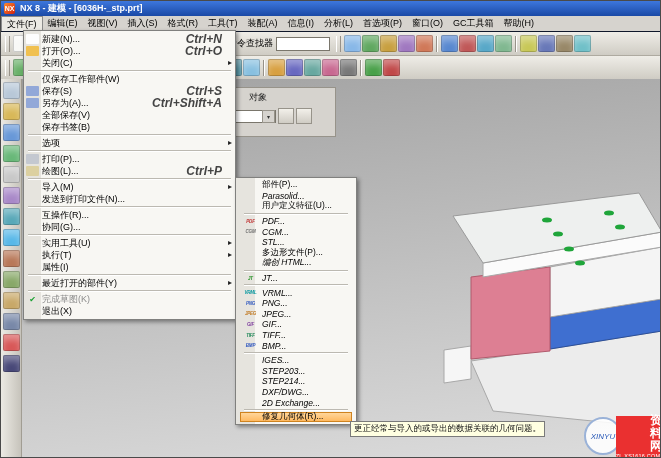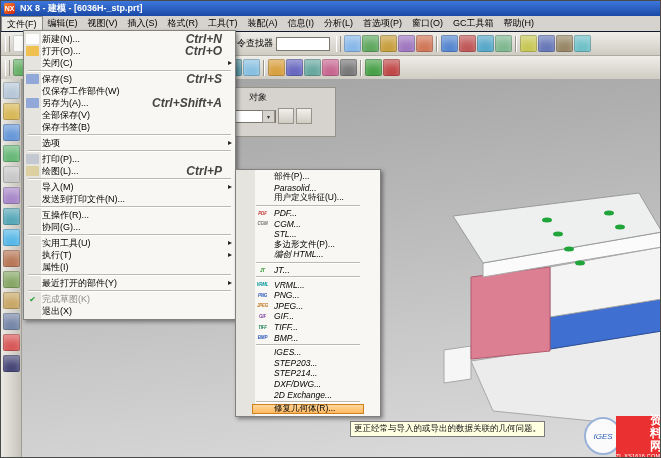--- a/index.html
+++ b/index.html
@@ -42,21 +42,21 @@
   .selrow{display:flex;align-items:center;gap:2px;padding:2px 3px;}
   .combo{width:66px;height:13px;background:#fff;border:1px solid #7a766c;display:flex;align-items:center;box-sizing:border-box;}
   .combo .cicon{width:9px;height:9px;background:#3fae4a;margin:0 1px;}
   .combo .carrow{margin-left:auto;width:11px;height:11px;background:#d6d3ce;border:1px solid #97938a;
     font-size:6px;display:flex;align-items:center;justify-content:center;color:#333;}
   .pbtn{width:14px;height:14px;border:1px solid #97938a;background:linear-gradient(#f2f0ea,#cfccc4);}
   
   .menu{position:absolute;left:22px;top:29px;width:211px;z-index:10;padding:2px 0;font-size:9px;
     background:linear-gradient(90deg,#e6e4de 0,#e6e4de 17px,#f8f7f3 17px);
     border:1px solid #80807e;box-shadow:2px 2px 4px rgba(0,0,0,.4);}
-  .submenu{position:absolute;left:234px;top:168px;width:112px;z-index:11;padding:2px 16px;font-size:8.5px;
+  .submenu{position:absolute;left:234px;top:176px;width:112px;z-index:11;padding:2px 4px;font-size:8.5px;
     background:linear-gradient(90deg,#e6e4de 0,#e6e4de 19px,#f8f7f3 19px);
     border:1px solid #80807e;box-shadow:2px 2px 4px rgba(0,0,0,.4);}
   .mi{display:flex;align-items:center;height:12px;padding:0 13px 0 2px;position:relative;white-space:nowrap;}
   .submenu .mi{height:10.6px;padding-right:8px;}
   .mi-ic{width:13px;height:10px;margin-right:3px;flex:0 0 auto;display:inline-flex;align-items:center;justify-content:center;
     font-size:8px;border-radius:1px;}
   .submenu .mi-ic{width:17px;font-size:4.5px;font-weight:bold;font-style:italic;letter-spacing:-.2px;}
   .mi-label{overflow:hidden;}
   .mi-sc{margin-left:auto;font-style:italic;font-size:12px;color:#444;padding-left:8px;font-weight:bold;}
   .mi.arr::after{content:"▸";position:absolute;right:3px;top:1px;font-size:8px;color:#222;}
@@ -330,32 +330,32 @@
         <span class="mi-sc"></span>
       </div>
 
       <div class="mi sep">
         
         
         
       </div>
 
       <div class="mi">
+        <span class="mi-ic"></span>
+        <span class="mi-label">仅保存工作部件(W)</span>
+        <span class="mi-sc"></span>
+      </div>
+
+      <div class="mi">
         <span class="mi-ic" style="background: rgb(146, 168, 216);"></span>
         <span class="mi-label">保存(S)</span>
         <span class="mi-sc">Ctrl+S</span>
       </div>
 
       <div class="mi">
-        <span class="mi-ic"></span>
-        <span class="mi-label">仅保存工作部件(W)</span>
-        <span class="mi-sc"></span>
-      </div>
-
-      <div class="mi">
         <span class="mi-ic" style="background: rgb(146, 168, 216);"></span>
         <span class="mi-label">另存为(A)...</span>
         <span class="mi-sc">Ctrl+Shift+A</span>
       </div>
 
       <div class="mi">
         <span class="mi-ic"></span>
         <span class="mi-label">全部保存(V)</span>
         <span class="mi-sc"></span>
       </div>
@@ -616,19 +616,19 @@
       </div>
 
       <div class="mi hl">
         <span class="mi-ic"></span>
         <span class="mi-label">修复几何体(R)...</span>
       </div>
     </div>
 
   <div class="tooltip">更正经常与导入的或导出的数据关联的几何问题。</div>
 
-  <div class="wm-logo">IGES</div>
+  <div class="wm-logo">XINYU</div>
   <div class="wm">
     <span class="wm-site">资料网</span>
     <span class="wm-url">ZL.XS1616.COM</span>
   </div>
 
 </div>
 
 </body></html>

